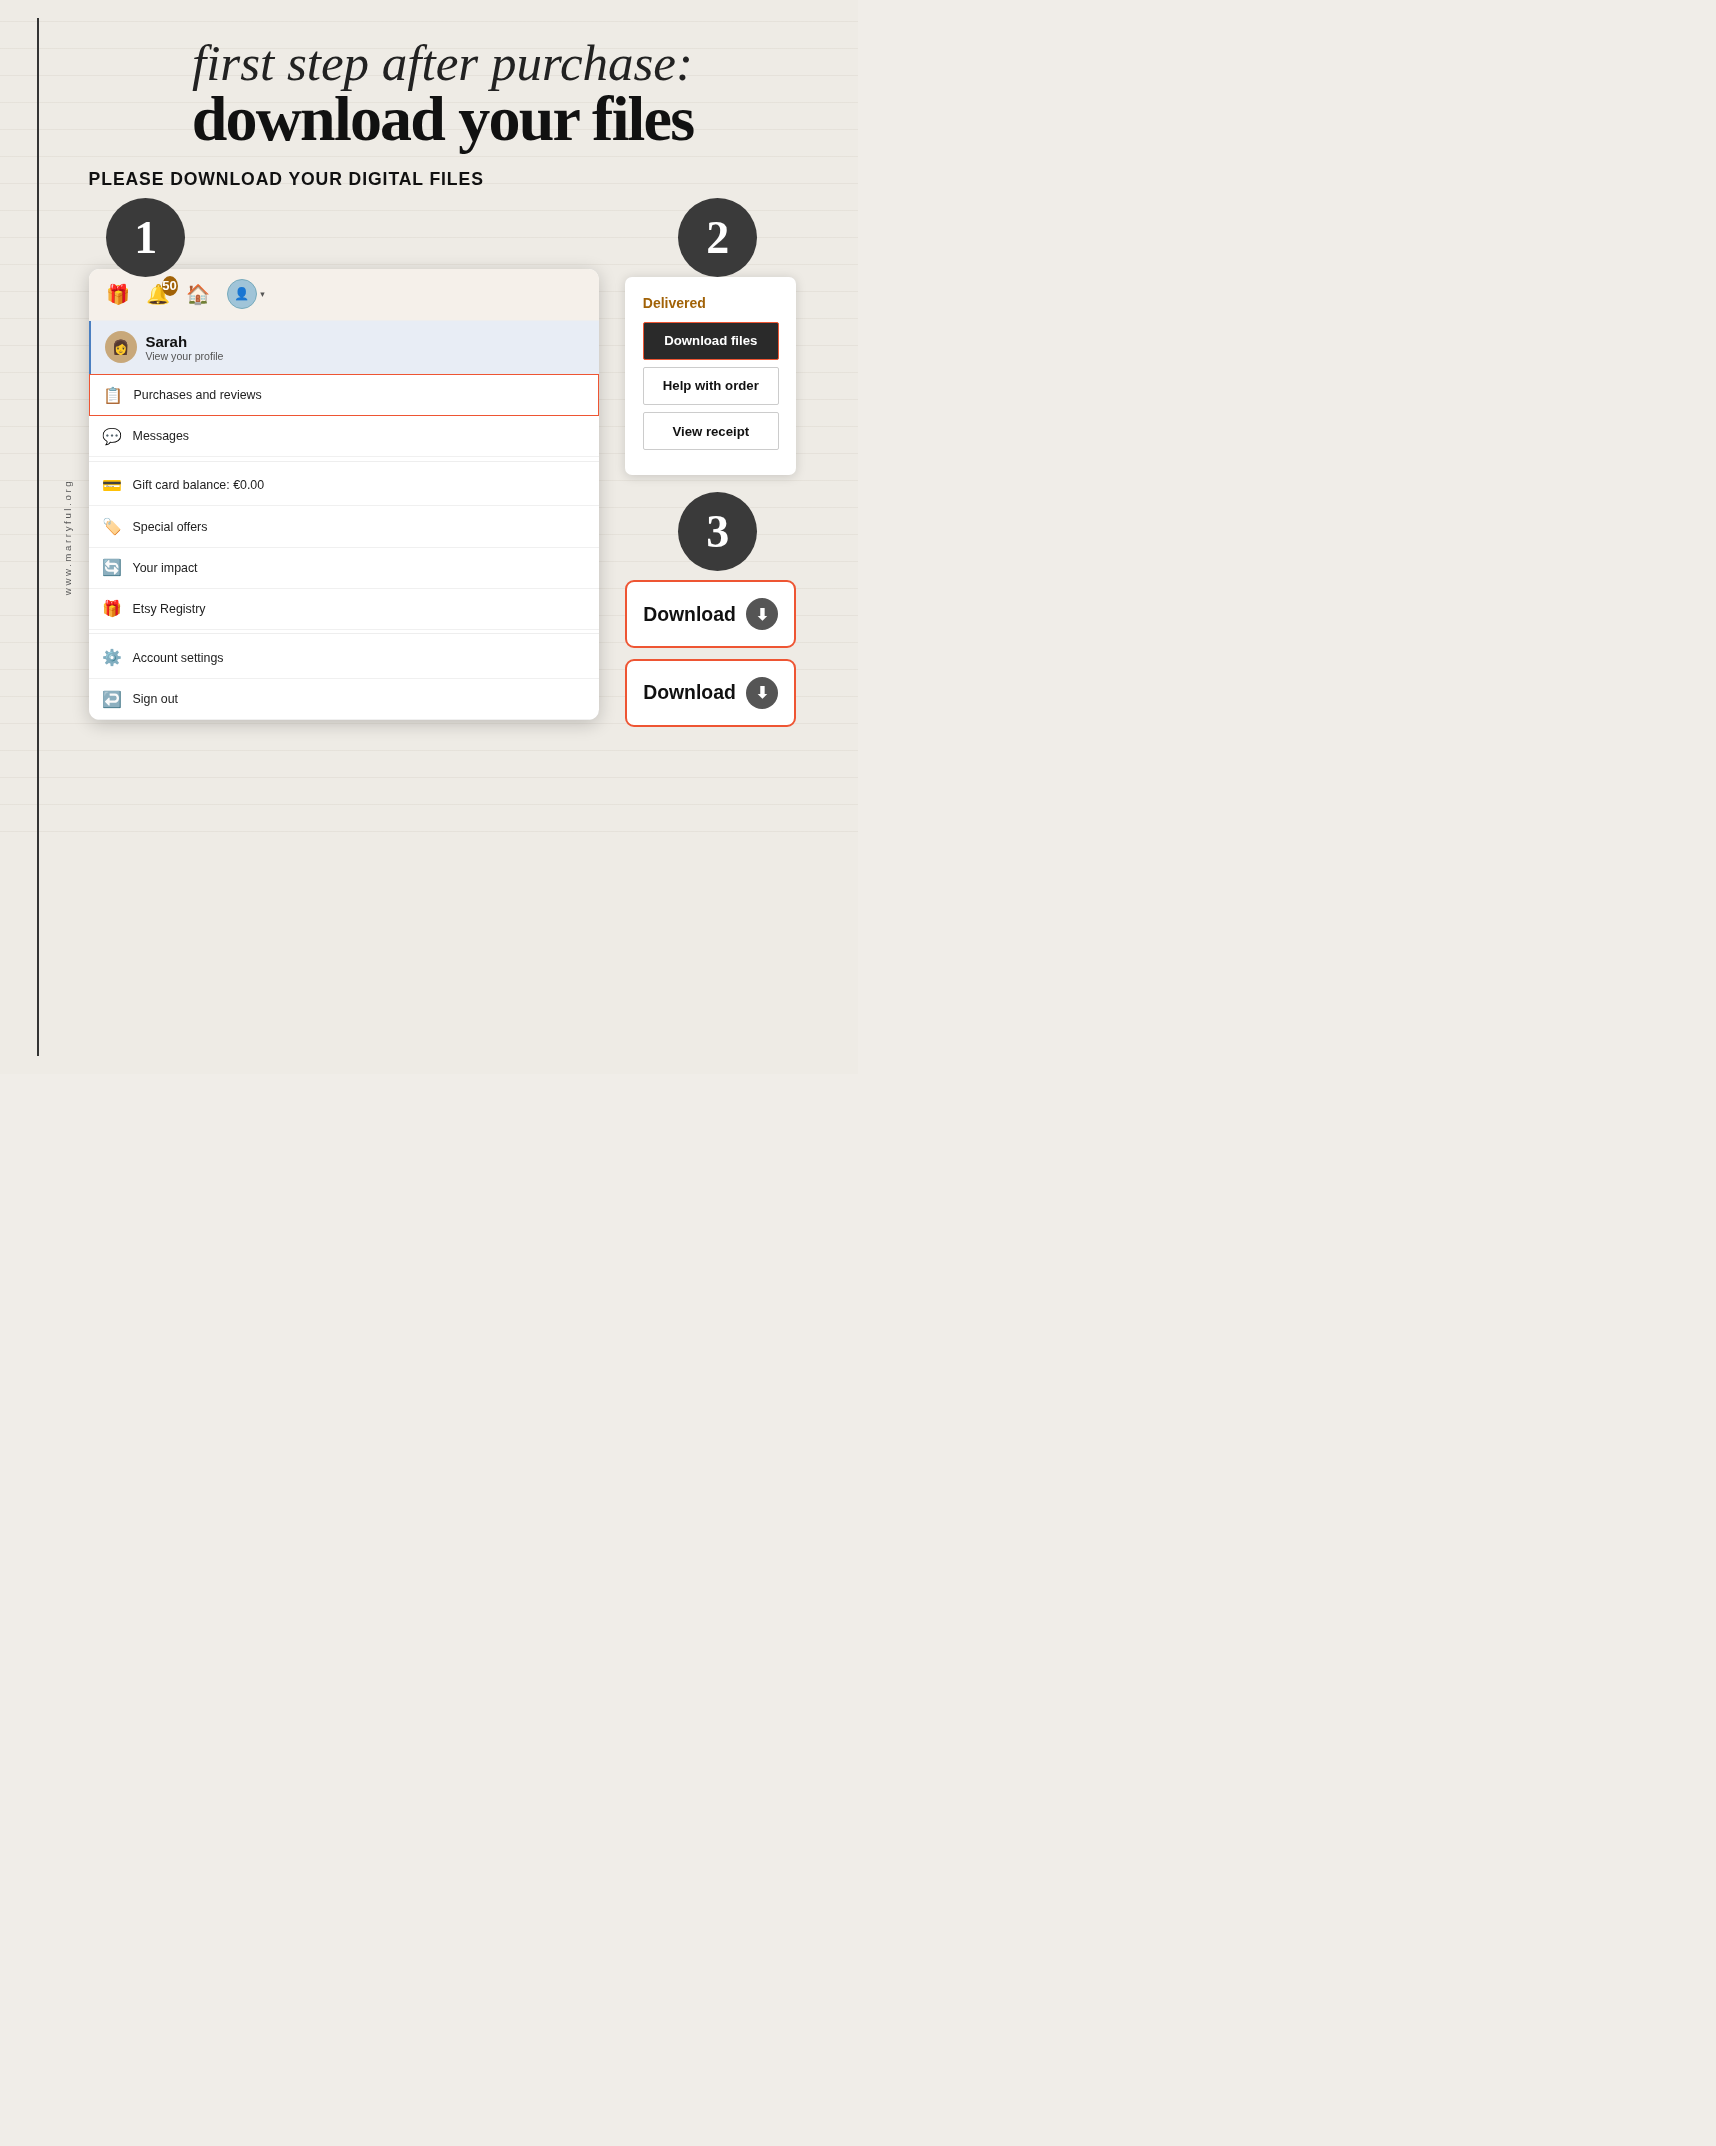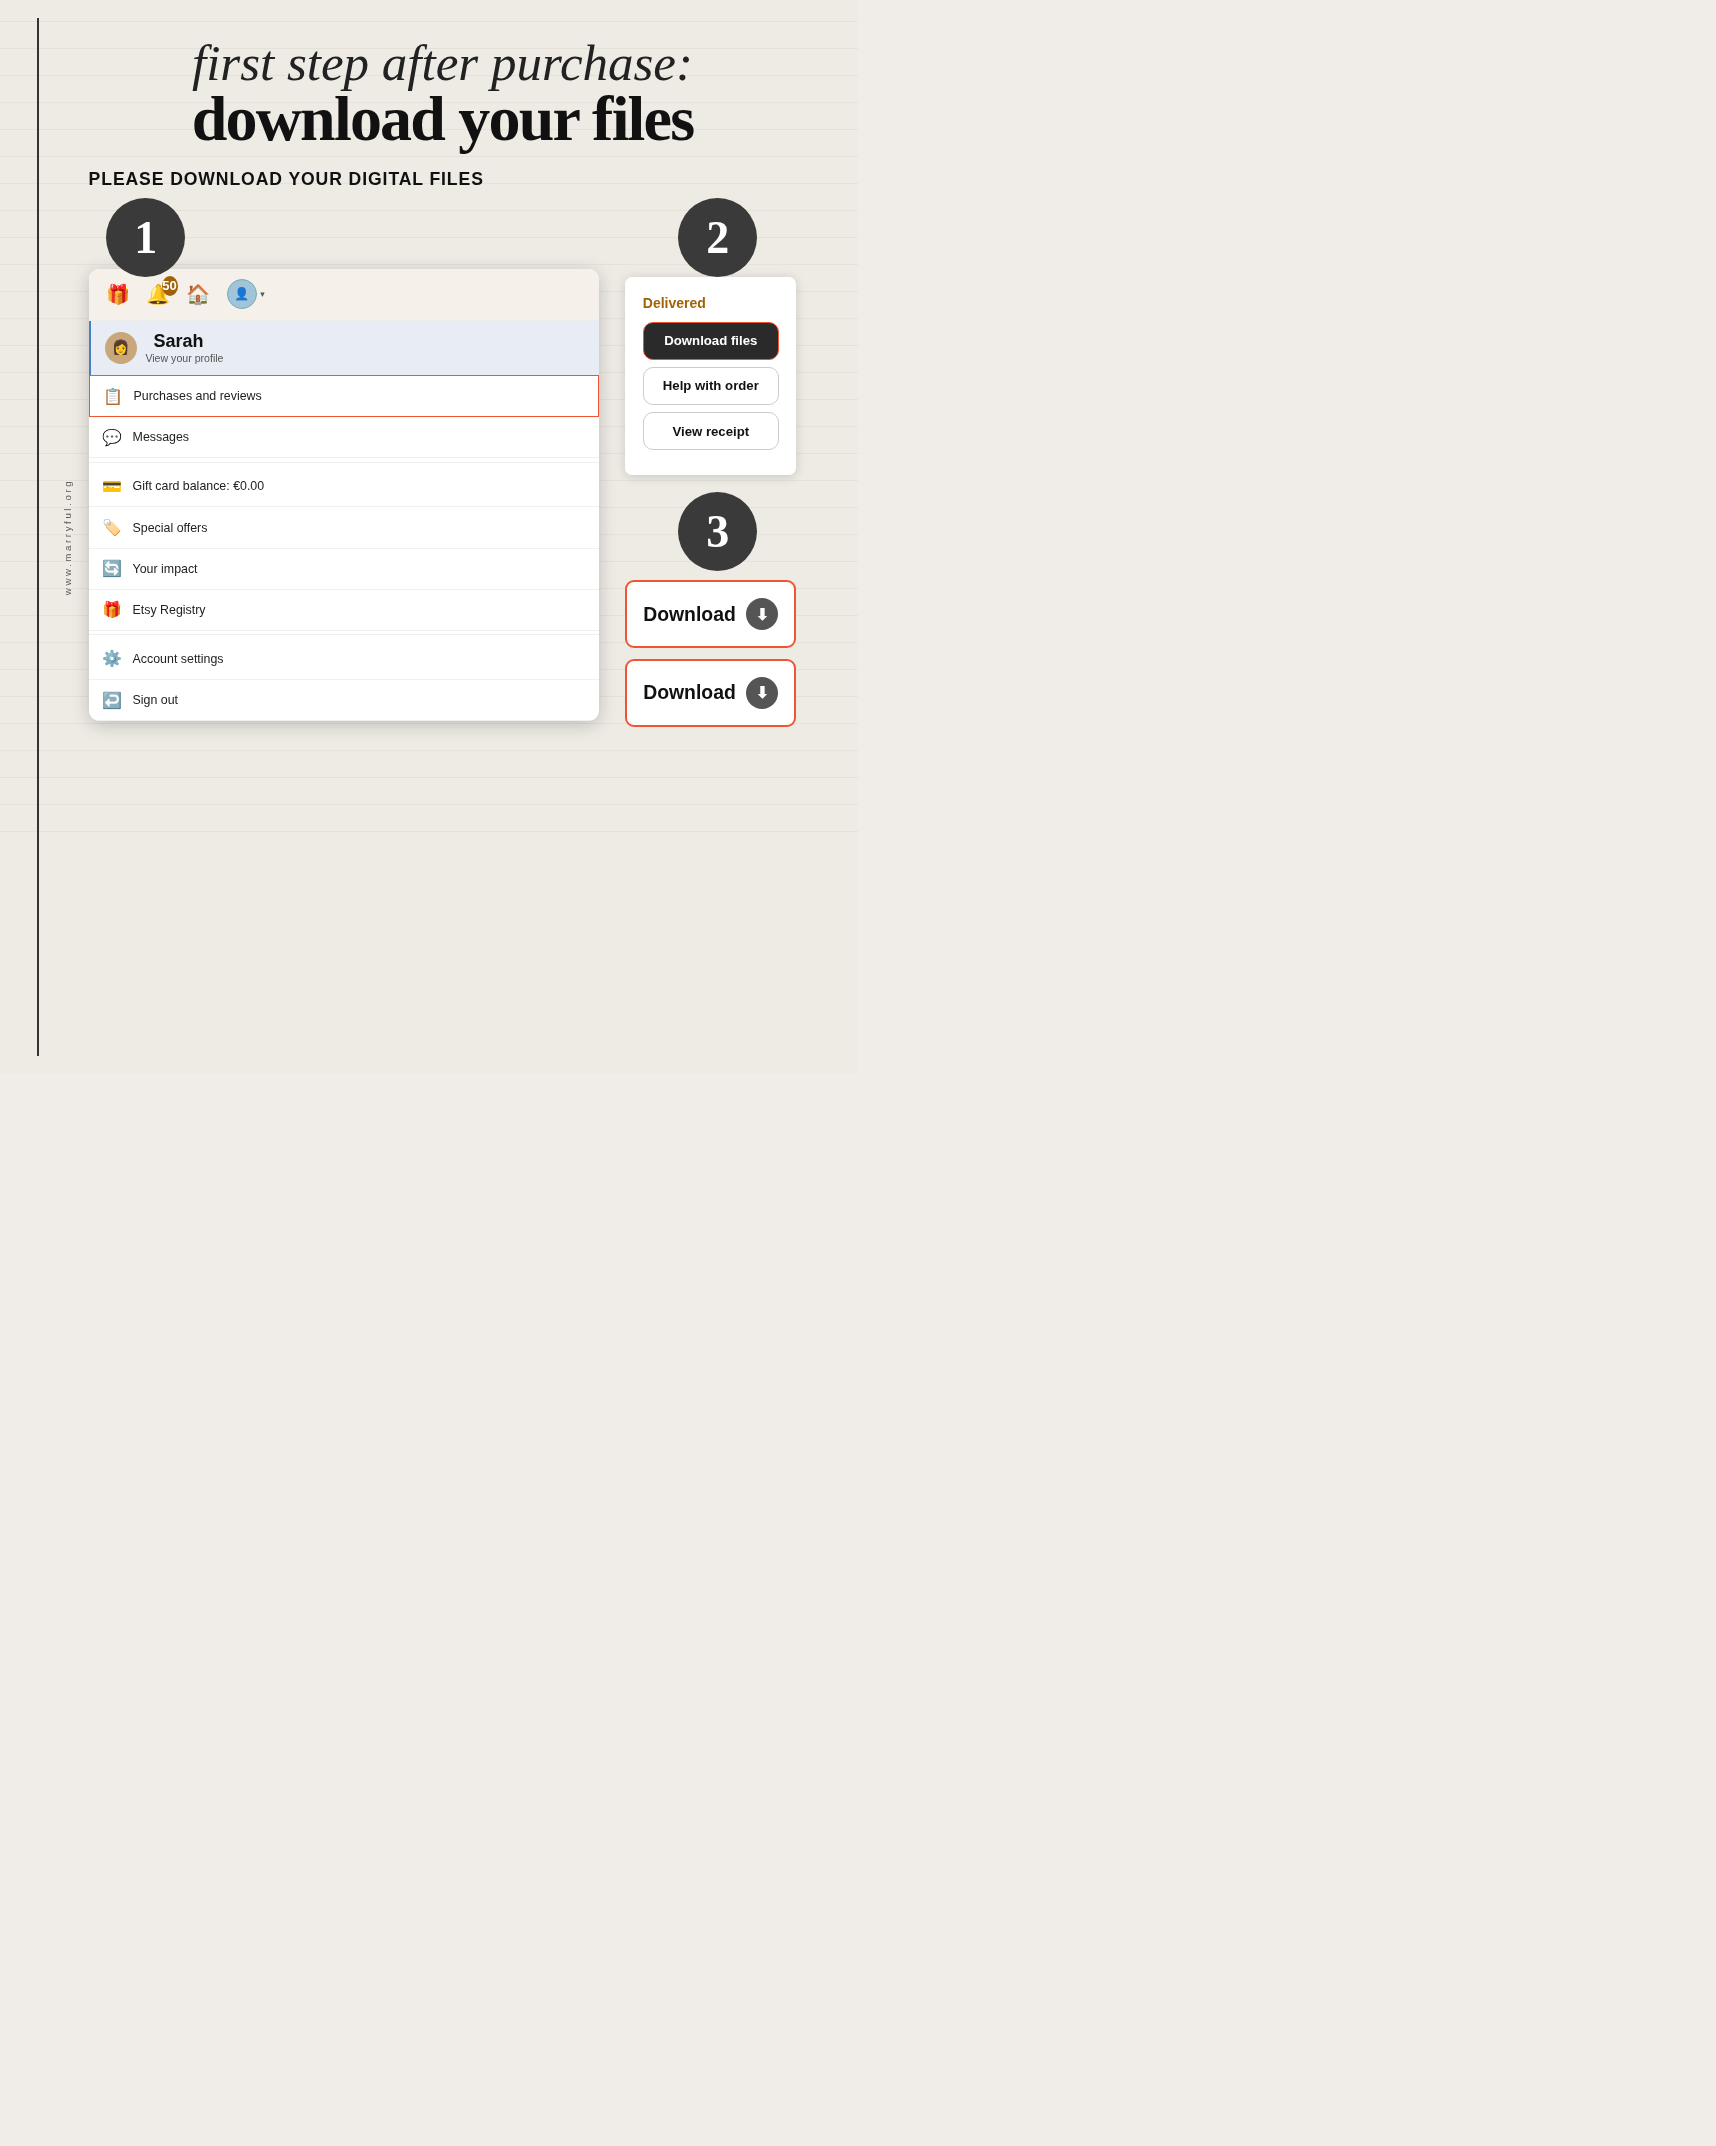--- a/index.html
+++ b/index.html
@@ -219,24 +219,23 @@
       border-radius: 50%;
       background: #c8a87a;
       display: flex;
       align-items: center;
       justify-content: center;
       font-size: 14px;
     }
 
     .profile-name {
       font-weight: 700;
-      font-size: 18px;
-      color: #111;
-      font-family: Arial, sans-serif;
-      margin-left: 8px;
+      font-size: 15px;
+      color: #111;
+      font-family: Arial, sans-serif;
     }
 
     .profile-link {
       font-size: 10.6px;
       color: #555;
       font-family: Arial, sans-serif;
     }
 
     .menu-item {
       padding: 10.6px 14px;
@@ -284,21 +283,21 @@
       margin-bottom: 10.6px;
     }
 
     .action-btn {
       display: block;
       width: 100%;
       padding: 10.6px;
       font-size: 13.2px;
       font-weight: 700;
       font-family: Arial, sans-serif;
-      border-radius: 10px;
+      border-radius: 2px;
       margin-bottom: 7px;
       cursor: pointer;
     }
 
     .btn-download-files {
       background: #2a2a2a;
       color: white;
       border: 1.8px solid #e53;
     }
 

